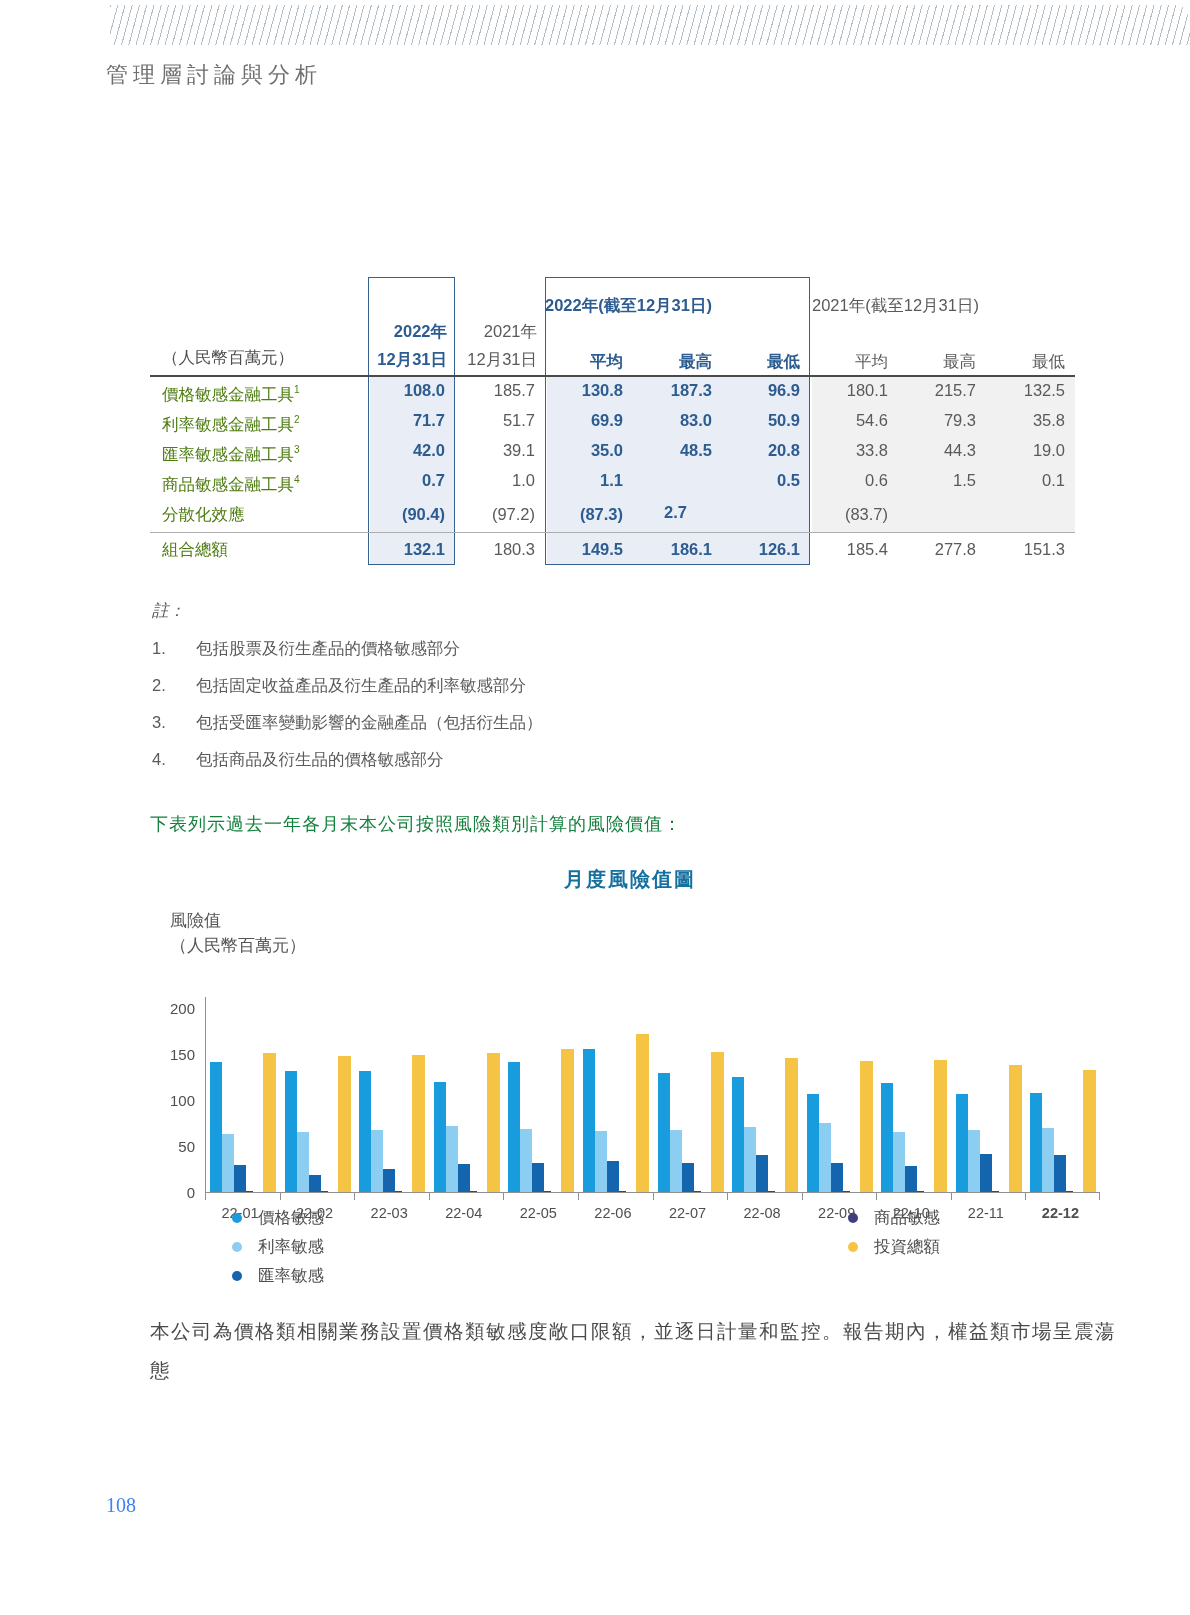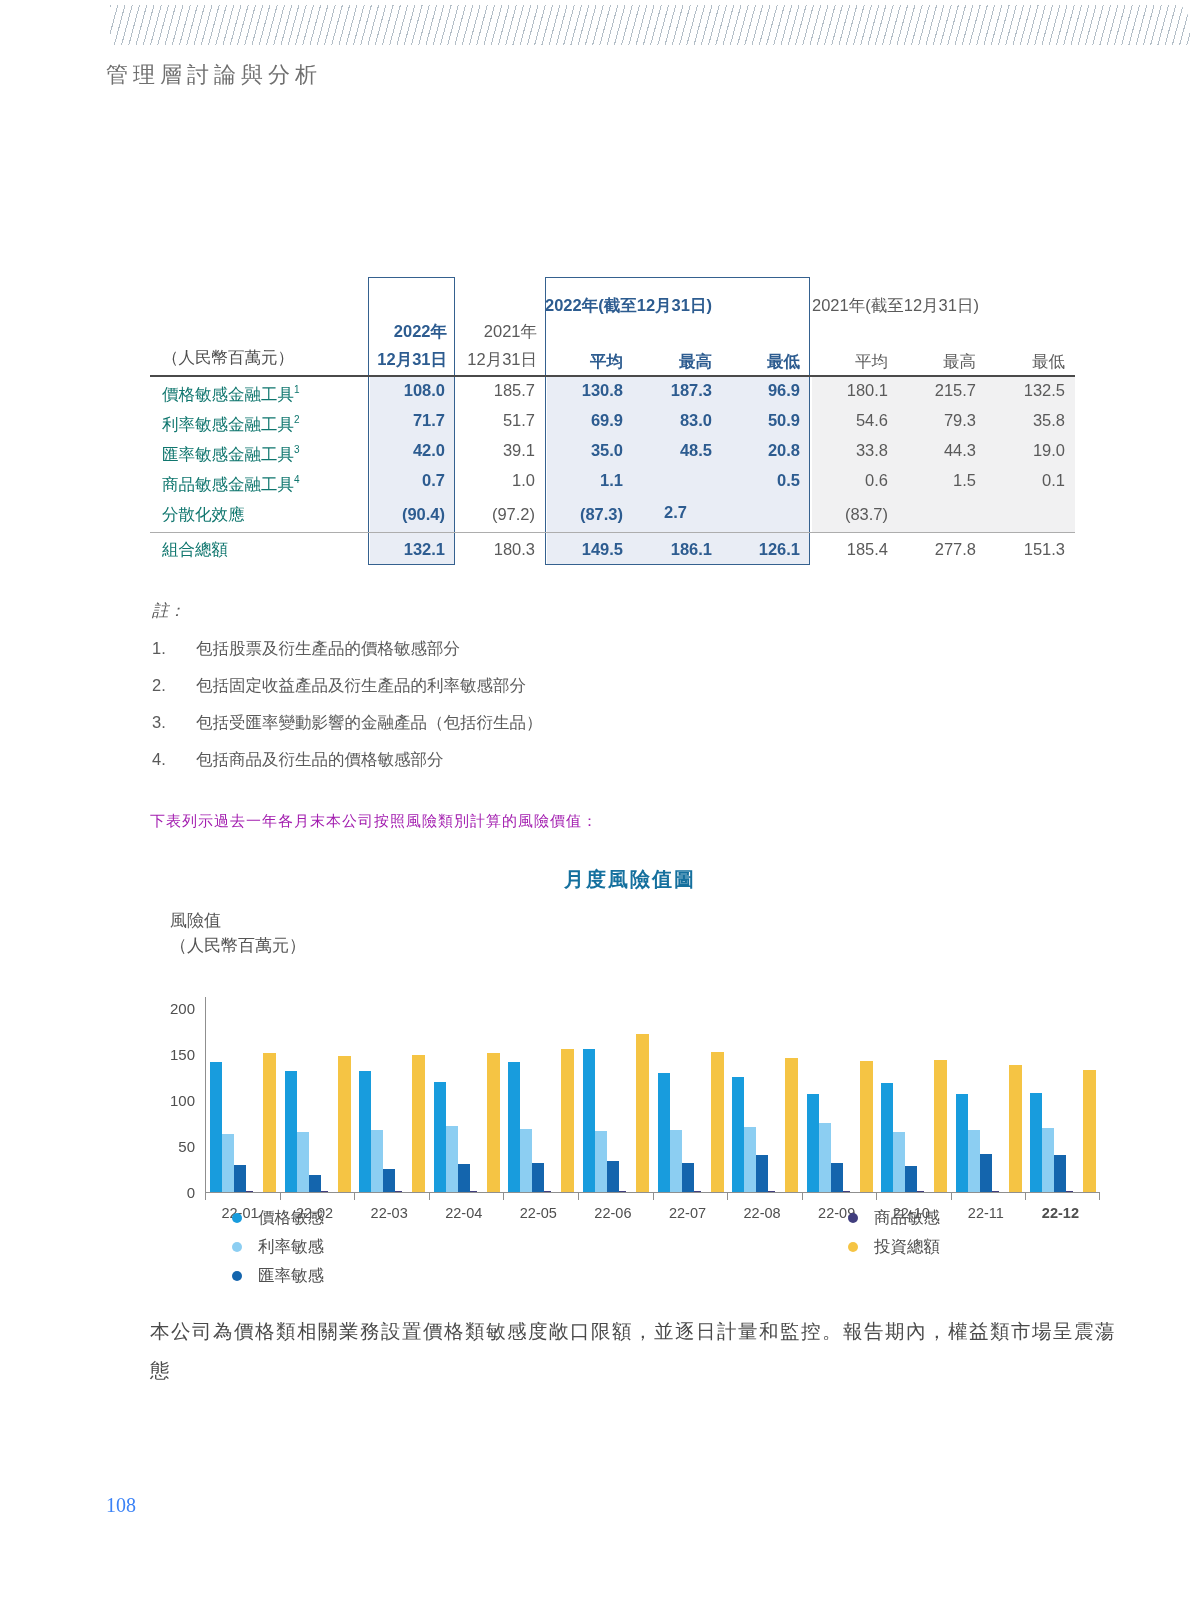--- a/index.html
+++ b/index.html
@@ -33,31 +33,31 @@
   .h-col1{left:222px;color:#2d5c90;font-weight:bold;}
   .h-col2{left:312px;color:#5a5a5a;}
   .h-group{top:14px;text-align:left;}
   .h-g2022{left:395px;width:265px;color:#2d5c90;font-weight:bold;}
   .h-g2021{left:662px;width:263px;color:#5a5a5a;}
   .subh{position:absolute;top:70px;height:28px;line-height:28px;text-align:right;}
   .subh.blue{color:#2d5c90;font-weight:bold;}
   .subh.gray{color:#5a5a5a;}
 
   .trow{position:absolute;left:0;width:925px;}
-  .tlabel{position:absolute;left:12px;color:#0f766e;}
+  .tlabel{position:absolute;left:12px;color:#4d7c0f;}
   .tlabel sup{font-size:10px;}
   .tval{position:absolute;text-align:right;color:#5a5a5a;}
   .tval.blue{color:#2d5c90;font-weight:bold;}
 
   
   .note-head{position:absolute;left:152px;top:600px;font-size:16.5px;color:#5a5a5a;font-style:italic;}
   .note-item{position:absolute;left:152px;width:700px;font-size:16.5px;color:#5a5a5a;}
   .note-item .nnum{display:inline-block;width:44px;}
 
-  .intro{position:absolute;left:150px;top:812px;font-size:15px;color:#a21caf;letter-spacing:1px;}
+  .intro{position:absolute;left:150px;top:812px;font-size:18px;color:#15803d;letter-spacing:1px;}
 
   
   .chart-title{position:absolute;left:0;top:866px;width:1260px;text-align:center;
     font-size:20px;font-weight:bold;color:#15709e;letter-spacing:2px;}
   .ylabel{position:absolute;left:170px;top:908px;font-size:17px;color:#555;line-height:25px;}
 
   .plot{position:absolute;left:205px;top:1009px;width:895px;height:184px;}
   .yaxis{position:absolute;left:0;top:-12px;bottom:0;width:1px;background:#8f8f8f;}
   .xaxis{position:absolute;left:0;bottom:0;width:895px;height:1px;background:#8f8f8f;}
   .ytick{position:absolute;left:-52px;width:42px;text-align:right;font-size:15px;color:#4f4f4f;height:16px;line-height:16px;}

